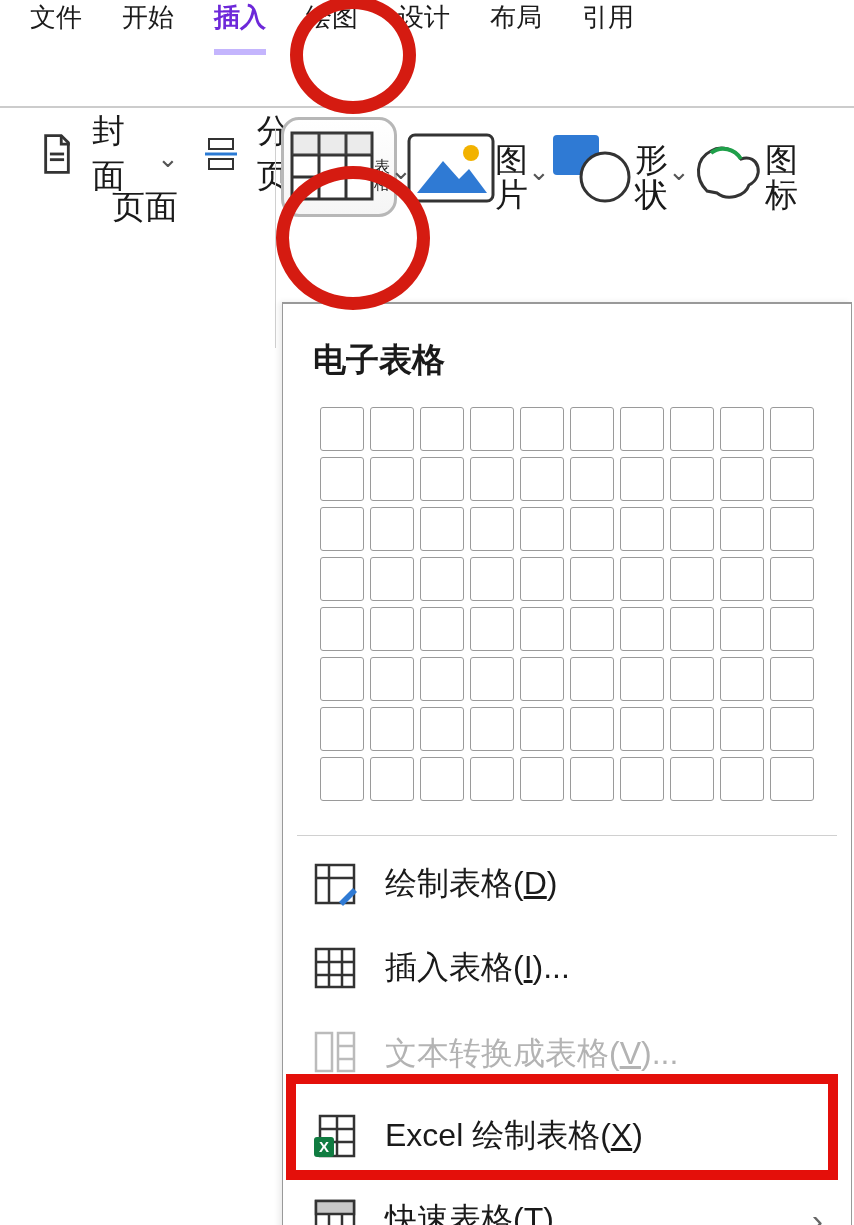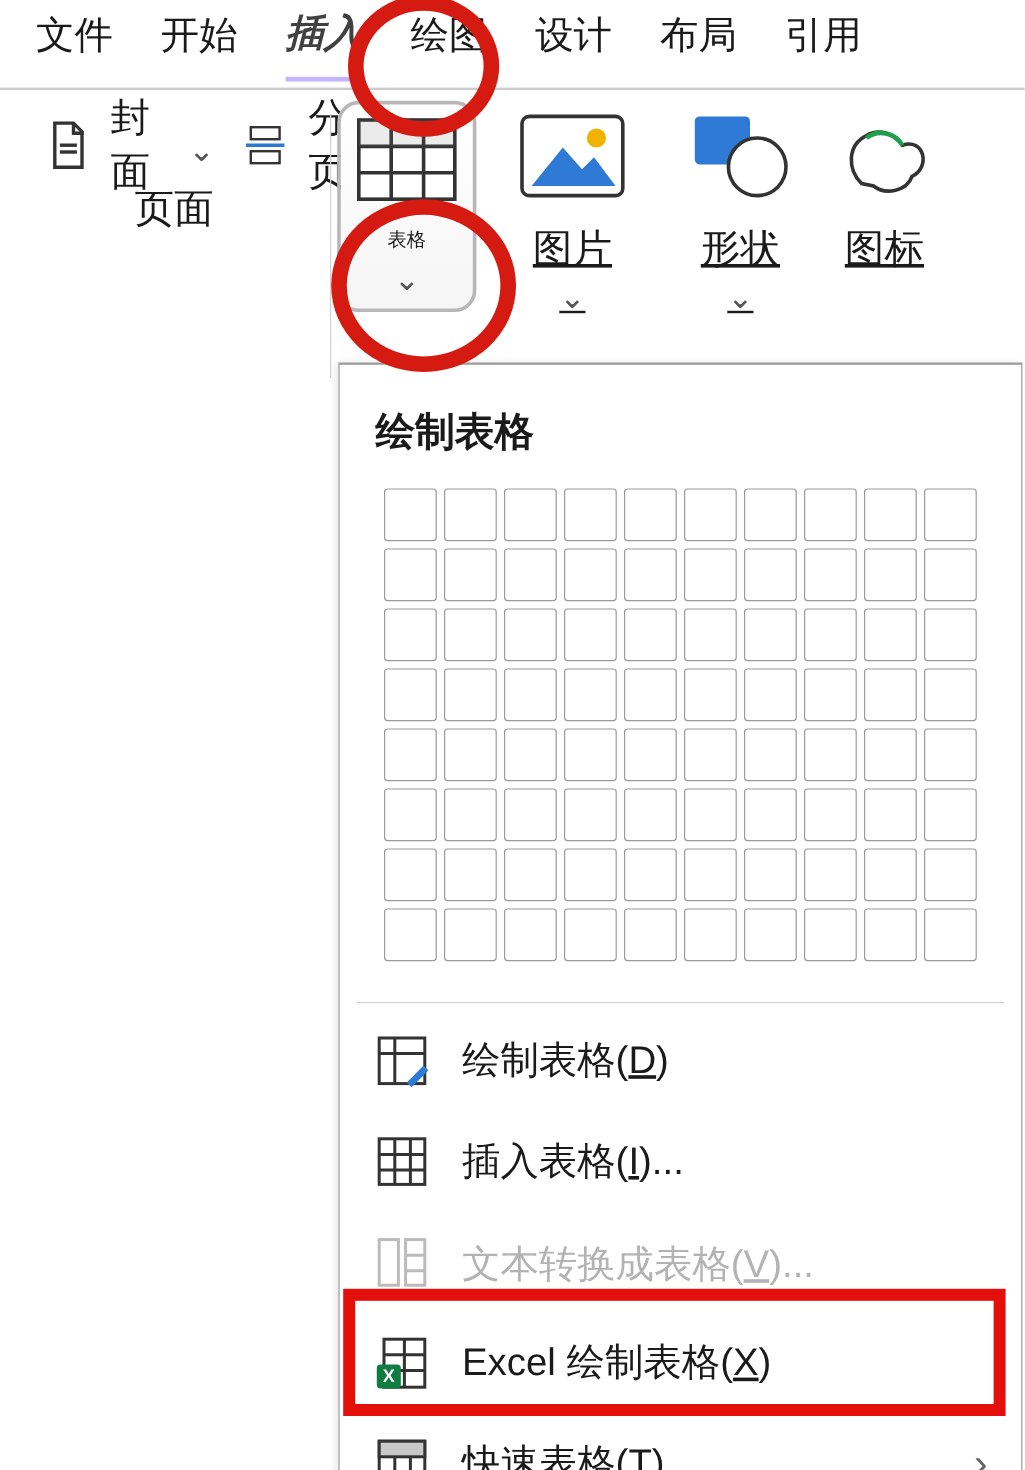--- a/index.html
+++ b/index.html
@@ -8,37 +8,36 @@
     width: 854px;
     height: 1225px;
     font-family: "Microsoft YaHei", "Segoe UI", sans-serif;
     background-color: #ffffff;
     color: #1a1a1a;
     overflow: hidden;
     position: relative;
   }
   .tab-bar {
     display: flex;
-    align-items: center;
-    height: 75px;
+    align-items: flex-start;
+    height: 108px;
     padding: 0 30px;
-    font-size: 32px;
+    font-size: 26px;
     gap: 40px;
     border-bottom: 2px solid #cccccc;
     box-sizing: border-box;
   }
   .tab {
     padding-bottom: 14px;
     white-space: nowrap;
   }
   .tab.active {
     font-weight: 700;
-    color: #404040;
-    border-bottom: 4px solid #c4b5fd;
-    font-style: italic;
+    color: #6d28d9;
+    border-bottom: 6px solid #c4b5fd;
   }
   .ribbon {
     display: flex;
     align-items: flex-start;
     height: 290px;
     padding: 5px 15px 0 15px;
     box-sizing: border-box;
   }
   .pages-group {
     display: flex;
@@ -64,27 +63,26 @@
     font-size: 33px;
   }
   .vsep {
     width: 1px;
     background: #d0d0d0;
     height: 220px;
     margin: 15px 5px 0 0;
   }
   .big-btn-col {
     display: flex;
-    flex-direction: column;
+    flex-direction: row;
     align-items: center;
     width: 130px;
     font-size: 33px;
     text-align: center;
     padding-top: 10px;
-    text-decoration: underline;
   }
   .big-btn-col.wide { width: 140px; }
   .big-btn-col.narrow { width: 100px; }
   .big-icon-slot {
     height: 80px;
     display: flex;
     align-items: center;
     justify-content: center;
   }
   .big-btn-label {
@@ -100,21 +98,21 @@
   .table-btn-wrapper {
     border: 3px solid #b7b7b7;
     border-radius: 18px;
     padding: 6px 6px 8px 6px;
     width: 116px;
     box-sizing: border-box;
     margin-top: 4px;
     margin-right: 10px;
     background: linear-gradient(#ffffff,#f5f5f5);
     display:flex;
-    flex-direction:column;
+    flex-direction:row;
     align-items:center;
     position:relative;
   }
   
   .anno-circle {
     position: absolute;
     border: 13px solid #d51b11;
     border-radius: 50%;
     pointer-events: none;
   }
@@ -284,21 +282,21 @@
     <div class="big-btn-label">
       <div>图标</div>
       <div></div>
     </div>
   </div>
 
 
 </div>
 
 <div class="dropdown">
-  <div class="dd-title">绘制表格</div>
+  <div class="dd-title">电子表格</div>
 
   <div class="grid-picker">
 
     <div class="grid-cell"></div>
       <div class="grid-cell"></div>
       <div class="grid-cell"></div>
       <div class="grid-cell"></div>
       <div class="grid-cell"></div>
       <div class="grid-cell"></div>
       <div class="grid-cell"></div>

